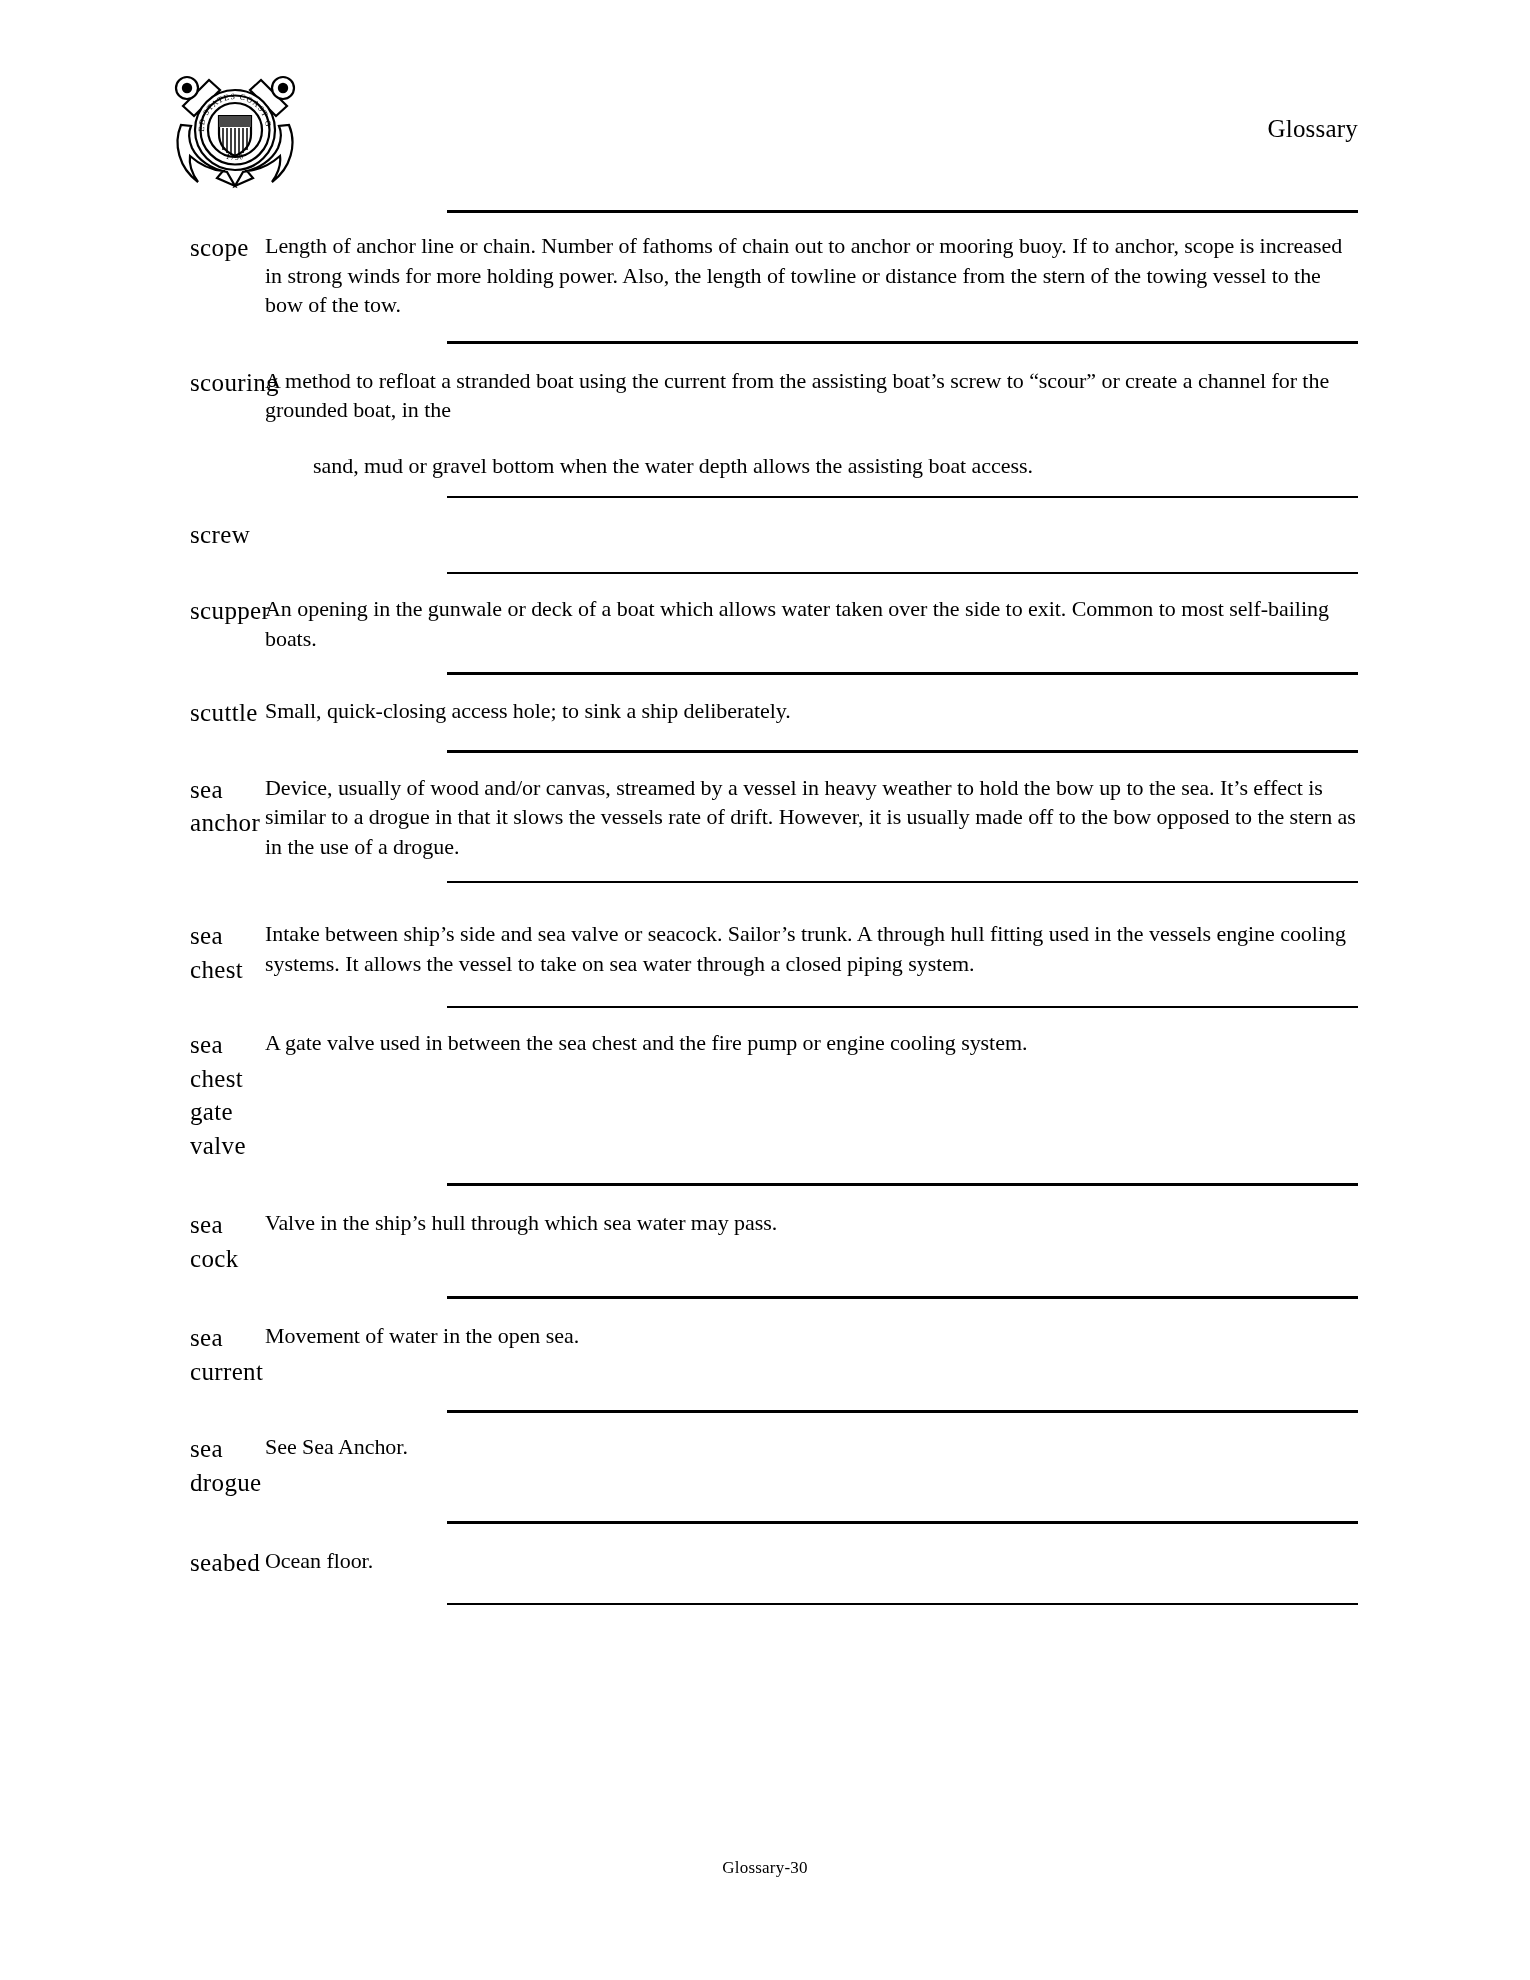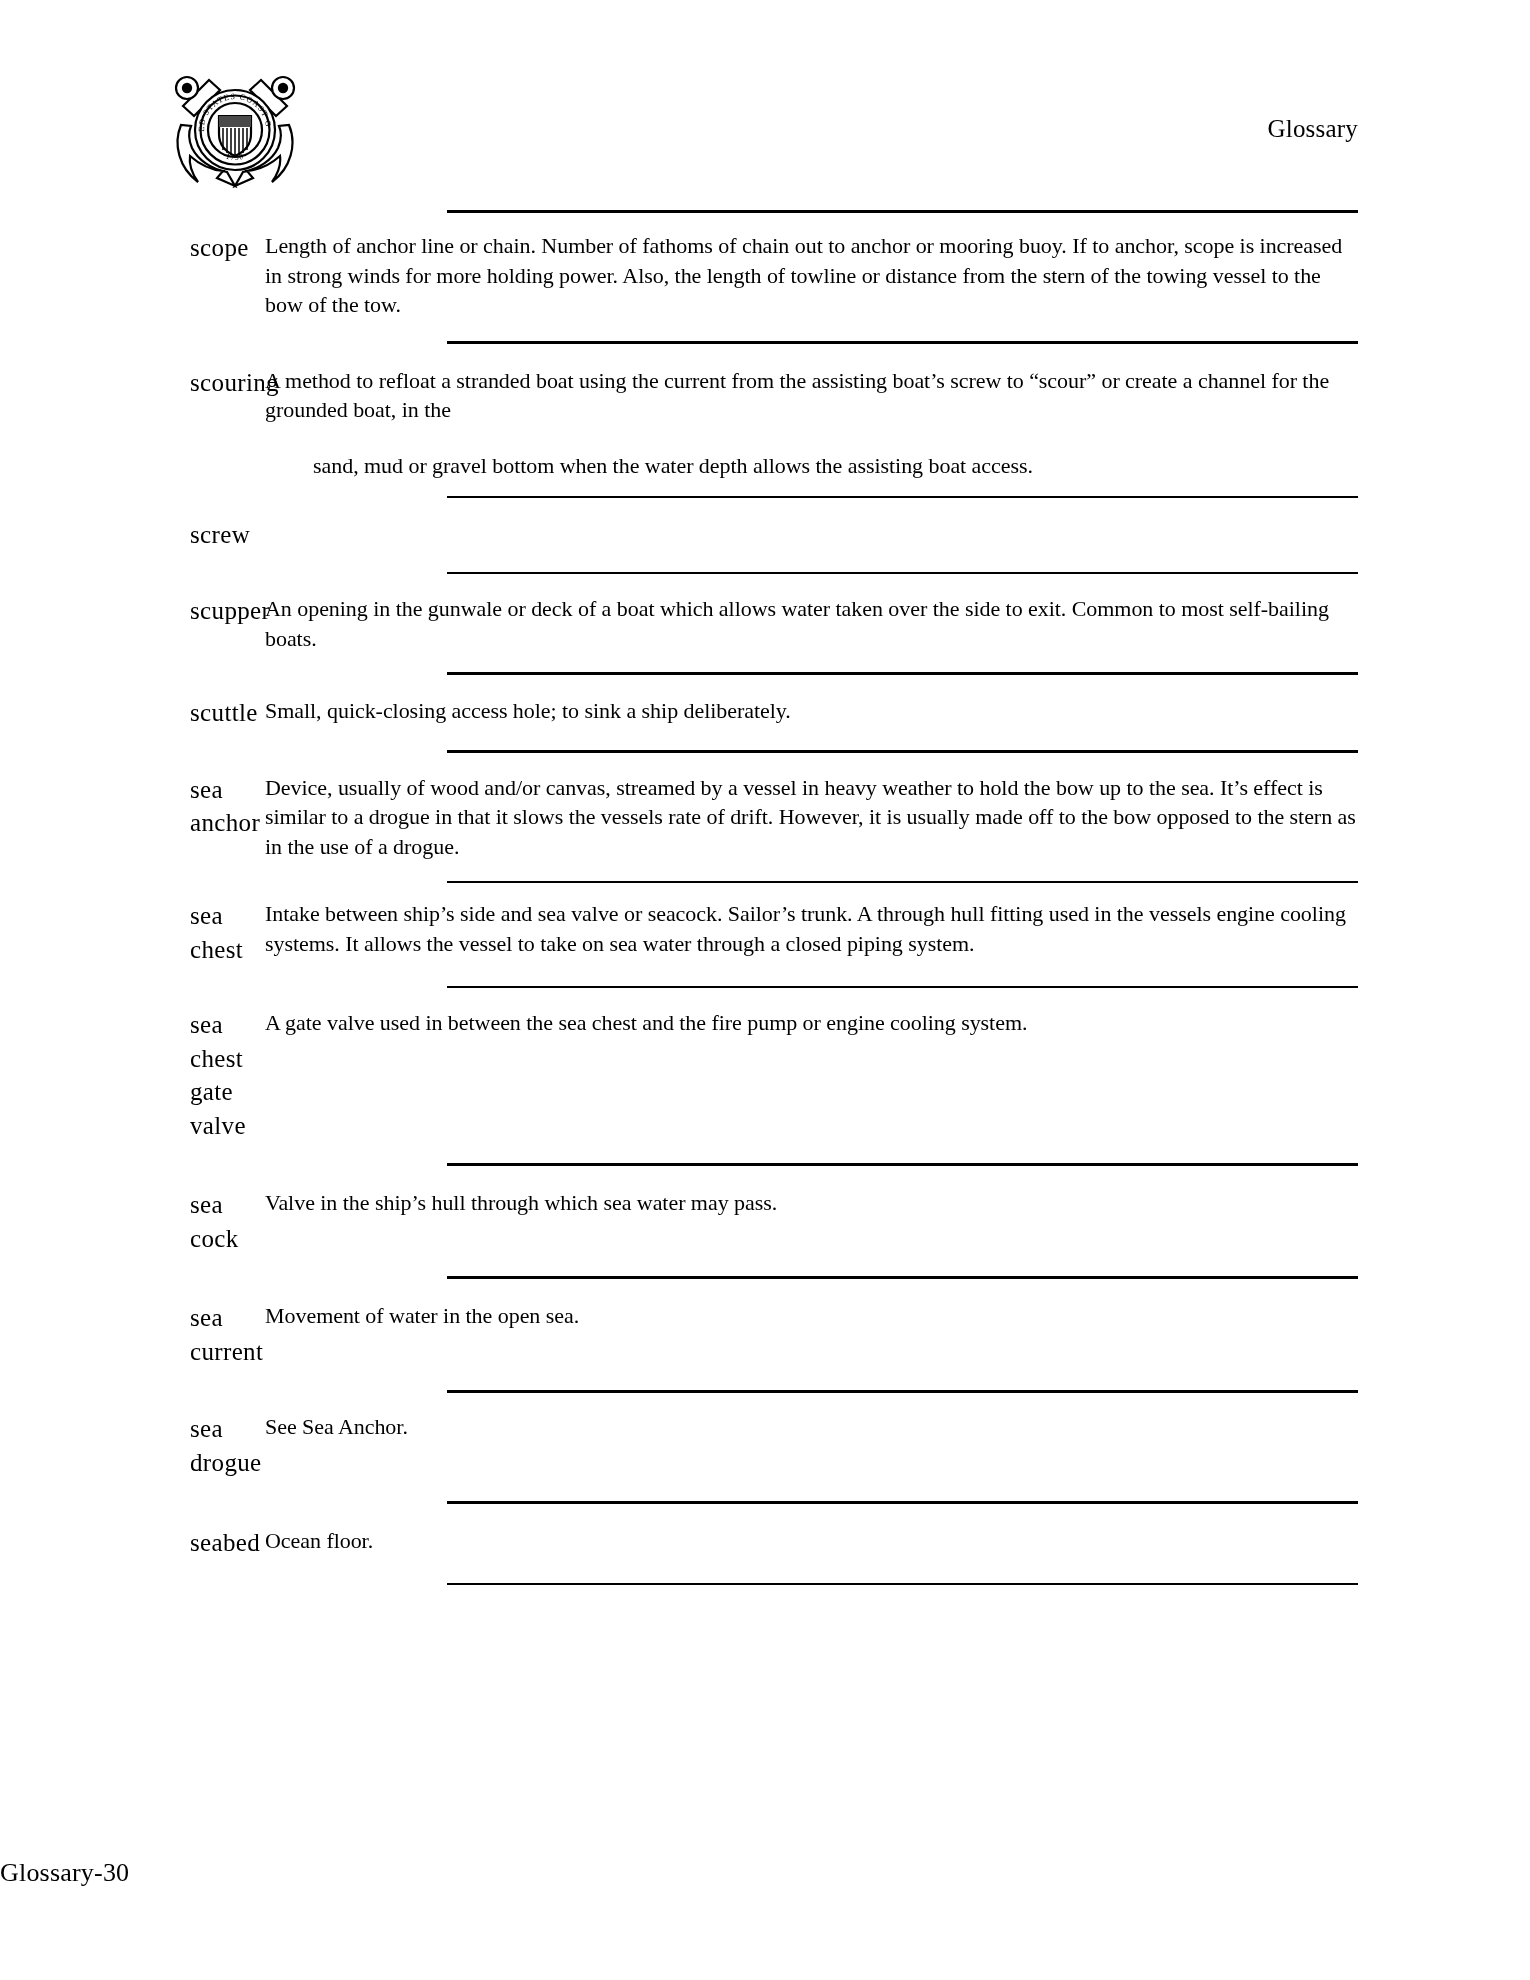--- a/index.html
+++ b/index.html
@@ -102,41 +102,42 @@
     margin-left: 48px;
   }
 
   
   .entry.e-scope     { padding-top: 21px; padding-bottom: 21px; }
   .entry.e-scouring  { padding-top: 22px; padding-bottom: 16px; }
   .entry.e-screw     { padding-top: 20px; padding-bottom: 20px; }
   .entry.e-scupper   { padding-top: 20px; padding-bottom: 19px; }
   .entry.e-scuttle   { padding-top: 21px; padding-bottom: 20px; }
   .entry.e-seaanchor { padding-top: 20px; padding-bottom: 20px; }
-  .entry.e-seachest  { padding-top: 16px; padding-bottom: 20px; }
+  .entry.e-seachest  { padding-top: 36px; padding-bottom: 20px; }
   .entry.e-gatevalve { padding-top: 20px; padding-bottom: 21px; }
   .entry.e-seacock   { padding-top: 22px; padding-bottom: 21px; }
   .entry.e-seacurrent{ padding-top: 22px; padding-bottom: 22px; }
   .entry.e-seadrogue { padding-bottom: 22px; }
   .entry.e-seabed    { padding-top: 22px; padding-bottom: 23px; }
 
   
   .footer {
     position: absolute;
     left: 0;
     bottom: 0;
     width: 1530px;
     height: 160px;
   }
   .footer-text {
     position: absolute;
     left: 0;
     right: 0;
     top: 38px;
-    font-size: 26px;
+    text-align: center;
+    font-size: 17px;
     letter-spacing: .2px;
   }
 </style>
 </head>
 <body>
 
 <div class="page">
 
   <div class="header">
 

